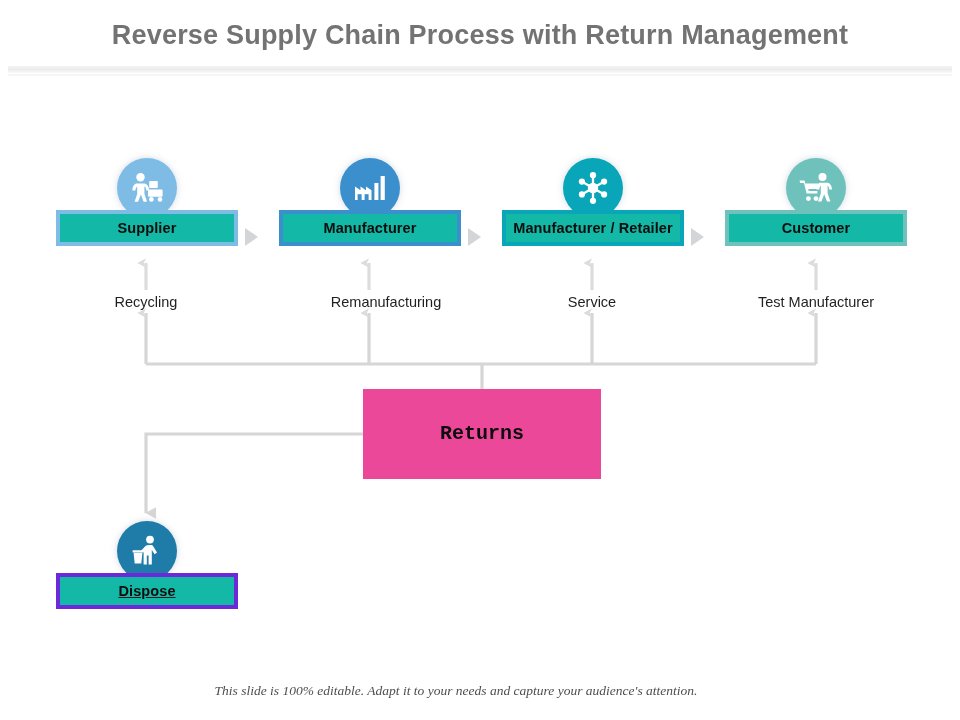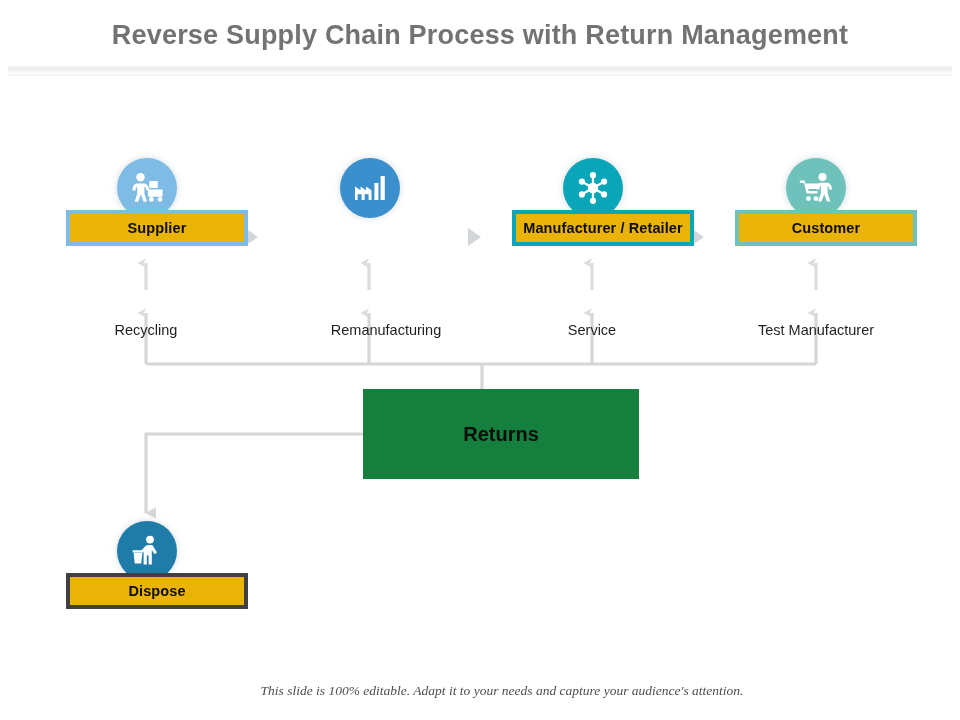--- a/index.html
+++ b/index.html
@@ -72,25 +72,25 @@
     display: flex;
     align-items: center;
     justify-content: center;
     box-shadow: 0 0 7px rgba(150,170,185,0.42);
     z-index: 1;
   }
   .node-circle svg { display: block; }
   .node-box {
     position: absolute;
     top: 52px;
-    left: 10px;
+    left: 0;
     width: 100%;
     height: 36px;
     box-sizing: border-box;
-    background: #eab308;
+    background: #14b8a6;
     display: flex;
     align-items: center;
     justify-content: center;
     z-index: 2;
   }
   .node-box-inner {
     font-size: 14.5px;
     font-weight: bold;
     color: #0d0d0d;
     white-space: nowrap;
@@ -109,56 +109,55 @@
   }
 
   
   .loop-label {
     position: absolute;
     text-align: center;
     font-size: 14.5px;
     color: #1f1f1f;
     white-space: nowrap;
     font-family: "Liberation Sans", sans-serif;
-    margin-top: 28px;
   }
 
   
   .returns-box {
     position: absolute;
     left: 363px;
     top: 389px;
-    width: 276px;
+    width: 238px;
     height: 90px;
-    background: #15803d;
+    background: #ec4899;
     display: flex;
     align-items: center;
     justify-content: center;
     text-align: center;
     z-index: 2;
+    font-family: Liberation Mono, monospace;
   }
   .returns-text {
     font-size: 20px;
     font-weight: bold;
     line-height: 1.32;
     color: #0d0d0d;
   }
 
   
   .footer-note {
     position: absolute;
     left: 0;
     top: 683px;
     width: 912px;
     text-align: center;
     font-size: 13.5px;
     font-style: italic;
     color: #4d4d4d;
     font-family: "Liberation Serif", serif;
-    padding-left: 46px;
   }
 </style>
 </head>
 <body>
 
 <div class="slide-title">Reverse Supply Chain Process with Return Management</div>
 <div class="title-divider"></div>
 <div class="title-divider-2"></div>
 
 <svg class="connectors" viewBox="0 0 960 720" width="960" height="720" xmlns="http://www.w3.org/2000/svg">
@@ -212,20 +211,23 @@
 
 <div class="node" style="left:279px; top:158px; width:182px; height:88px;">
   <div class="node-circle" style="background:#3B8FCC;">
     <svg width="34" height="28" viewBox="0 0 34 28" xmlns="http://www.w3.org/2000/svg">
       <path d="M2 26 L2 12.5 L7.5 16.2 L7.5 12.5 L13 16.2 L13 12.5 L18.5 16.2 L18.5 26 Z" fill="#ffffff"></path>
       <rect x="21.4" y="9.0" width="4.0" height="17" fill="#ffffff"></rect>
       <rect x="27.6" y="2.0" width="4.2" height="24" fill="#ffffff"></rect>
       <rect x="4.6" y="20.2" width="4.0" height="5.8" fill="#3B8FCC"></rect>
       <rect x="11.6" y="20.2" width="4.0" height="5.8" fill="#3B8FCC"></rect>
     </svg>
+  </div>
+  <div class="node-box" style="border:4px solid #3B8FCC;">
+    <span class="node-box-inner">Manufacturer</span>
   </div>
 </div>
 
 <div class="node" style="left:502px; top:158px; width:182px; height:88px;">
   <div class="node-circle" style="background:#08A6B8;">
     <svg width="34" height="34" viewBox="0 0 34 34" xmlns="http://www.w3.org/2000/svg">
       <g stroke="#ffffff" stroke-width="2.3">
         <line x1="17" y1="17" x2="17" y2="5"></line>
         <line x1="17" y1="17" x2="27.4" y2="11"></line>
         <line x1="17" y1="17" x2="27.4" y2="23"></line>
@@ -276,18 +278,18 @@
 <div class="node" style="left:56px; top:521px; width:182px; height:88px;">
   <div class="node-circle" style="background:#1F7BA8;">
     <svg width="32" height="32" viewBox="0 0 32 32" xmlns="http://www.w3.org/2000/svg">
       <circle cx="19.0" cy="4.6" r="3.9" fill="#ffffff"></circle>
       <path d="M15.8 10.2 C13.8 11.0 12.7 13.2 12.6 15.8 L12.6 29.4 L15.8 29.4 L15.8 20.6 L17.6 20.6 L17.6 29.4 L20.8 29.4 L20.8 15.0 L23.6 19.2 L26.0 17.6 L22.2 11.2 C21.6 10.4 20.8 10.1 20.0 10.1 Z" fill="#ffffff"></path>
       <path d="M14.2 11.6 L10.2 15.6 L12.0 17.4 L15.2 14.4 Z" fill="#ffffff"></path>
       <path d="M2.6 17.8 L11.4 17.8 L10.3 28.6 L3.7 28.6 Z" fill="#ffffff"></path>
       <rect x="1.6" y="15.2" width="10.8" height="2.3" rx="0.6" fill="#ffffff"></rect>
     </svg>
   </div>
-  <div class="node-box" style="border:4px solid #404040;">
+  <div class="node-box" style="border:4px solid #6d28d9;text-decoration:underline;">
     <span class="node-box-inner">Dispose</span>
   </div>
 </div>
 
 <div class="footer-note">This slide is 100% editable. Adapt it to your needs and capture your audience's attention.</div>
 
 </body></html>

